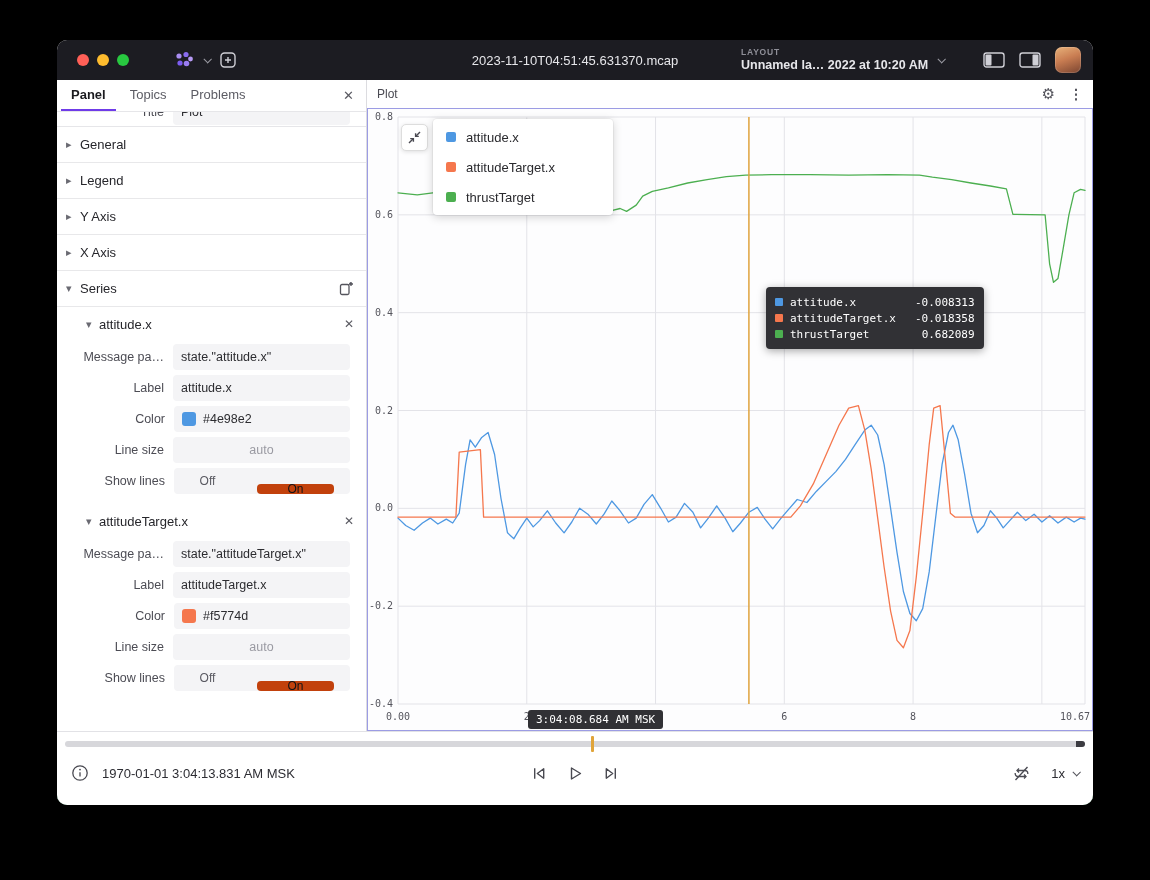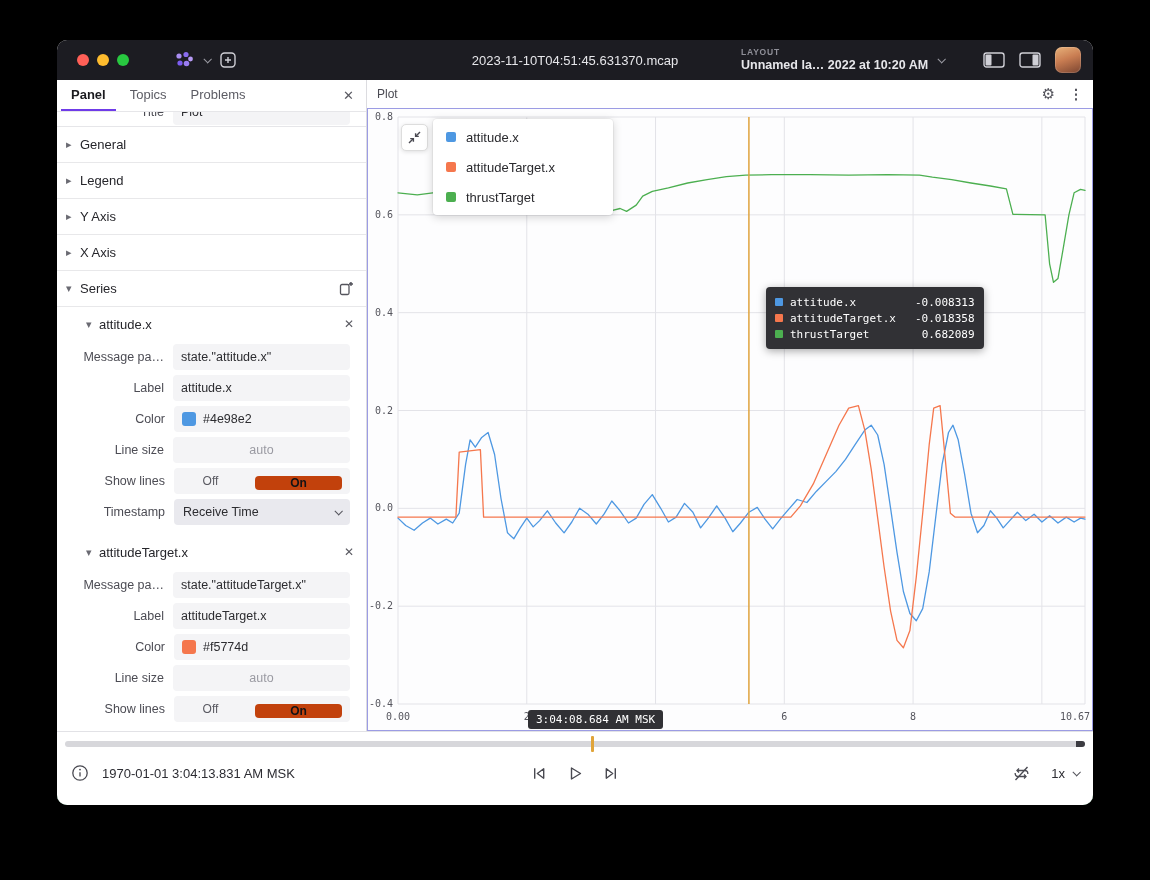--- a/index.html
+++ b/index.html
@@ -44,21 +44,21 @@
   .series-head .caret { width:13px; color:#6a6a72; font-size:11px; }
   .series-head .xclose { margin-left:auto; font-size:12px; color:#5a5a62; }
   .frow { height:31px; display:flex; align-items:center; padding-right:16px; }
   .flabel { width:117px; padding-right:9px; text-align:right; font-size:12.5px; color:#4c4c54; white-space:nowrap; overflow:hidden; }
   .finput { flex:1; height:26px; border:none; background:#f4f4f6; border-radius:4px; padding:0 8px; font-size:12.5px; color:#2c2c30; font-family:"Liberation Sans",sans-serif; display:flex; align-items:center; gap:7px; }
   input.finput::placeholder { color:#9a9aa2; text-align:center; }
   input.finput.ph-center { text-align:center; }
   .swatch { width:14px; height:14px; border-radius:3px; flex:0 0 auto; }
   .seg-wrap { flex:1; height:26px; display:flex; background:#f4f4f6; border-radius:4px; }
   .seg { flex:1; display:flex; align-items:center; justify-content:center; font-size:12px; color:#5a5a62; border-radius:4px; }
-  .seg.on { background:#fff; border:7px solid #c2410c; color:#131316; font-weight:700; margin:8px; }
+  .seg.on { background:#fff; border:5px solid #c2410c; color:#131316; font-weight:400; margin:16px; }
   .fselect { flex:1; height:26px; background:#e9e9ee; border-radius:4px; padding:0 9px; font-size:12.5px; color:#2c2c30; display:flex; align-items:center; }
   .fselect .chev { margin-left:auto; color:#55555d; }
   .gap8 { height:8px; }
 
   
   .main { flex:1; min-width:0; display:flex; flex-direction:column; background:#fff; }
   .panel-header { height:28px; display:flex; align-items:center; padding:0 10px; font-size:12px; color:#4a4a52; }
   .ph-icons { margin-left:auto; display:flex; align-items:center; gap:14px; color:#55555d; }
   .gear { font-size:15px; } .kebab { font-size:14px; font-weight:700; }
   .plot-box { flex:1; position:relative; border:1px solid #9c9ce4; background:#fdfdfe; overflow:hidden; }
@@ -219,27 +219,20 @@
           </div>
           <div class="frow">
             <label class="flabel">Line size</label>
             <input class="finput ph-center" readonly="" placeholder="auto" style="">
           </div>
           <div class="frow">
             <label class="flabel">Show lines</label>
             <div class="seg-wrap">
               <div class="seg">Off</div>
               <div class="seg on">On</div>
-            </div>
-          </div>
-          <div class="frow">
-            <label class="flabel">Timestamp</label>
-            <div class="fselect">
-              <span>Receive Time</span>
-              <span class="chev"></span>
             </div>
           </div>
 
           <div class="gap8"></div>
 
           <div class="series-head">
             <span class="caret">▾</span>
             <span>attitudeTarget.x</span>
             <span class="xclose">✕</span>
           </div>

